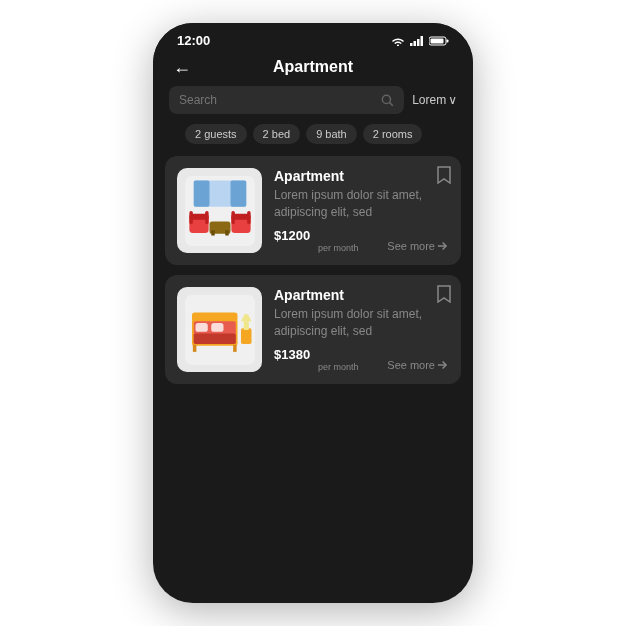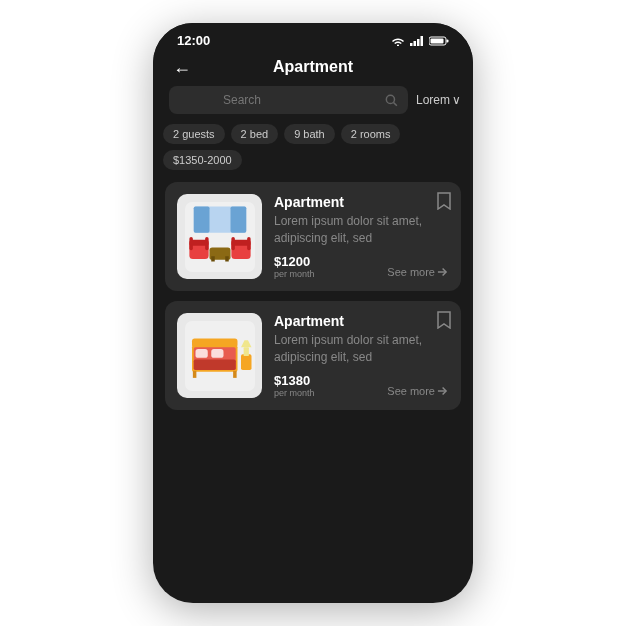--- a/index.html
+++ b/index.html
@@ -75,39 +75,38 @@
       padding: 7px 10px;
       gap: 6px;
     }
     .search-bar input {
       background: transparent;
       border: none;
       outline: none;
       color: #888;
       font-size: 12px;
       flex: 1;
-      margin-left: 44px;
     }
     .search-bar svg {
       opacity: 0.6;
     }
     .edit-btn {
       color: #ccc;
       font-size: 12px;
       cursor: pointer;
       white-space: nowrap;
       display: flex;
       align-items: center;
       gap: 2px;
     }
     .filters {
       display: flex;
       flex-wrap: wrap;
       gap: 6px;
-      padding: 0 10px 12px;
+      padding: 0 32px 12px;
     }
     .filter-chip {
       background: #2d2d2d;
       color: #ccc;
       font-size: 11px;
       padding: 4px 10px;
       border-radius: 12px;
     }
     .content {
       padding: 0 12px;
@@ -153,20 +152,21 @@
     }
     .apt-price {
       color: #fff;
       font-size: 13px;
       font-weight: 700;
       margin-top: 4px;
     }
     .apt-price-sub {
       color: #888;
       font-size: 9px;
+      margin-left: 44px;
     }
     .apt-see-more {
       display: flex;
       align-items: center;
       color: #888;
       font-size: 11px;
       cursor: pointer;
       margin-top: 2px;
     }
     .apt-see-more svg {
@@ -241,21 +241,20 @@
       <span>Lorem</span>
       <span>∨</span>
     </div>
   </div>
 
   <div class="filters">
     <div class="filter-chip">2 guests</div>
     <div class="filter-chip">2 bed</div>
     <div class="filter-chip">9 bath</div>
     <div class="filter-chip">2 rooms</div>
-    <div class="filter-chip">$1350-2000</div>
   </div>
 
   <div class="content">
 
     <div class="apt-card">
       <div class="apt-image">
 
         <svg class="living-room" viewBox="0 0 80 80" xmlns="http://www.w3.org/2000/svg">
 
           <rect width="80" height="80" fill="#f0f0f0" rx="8"></rect>

